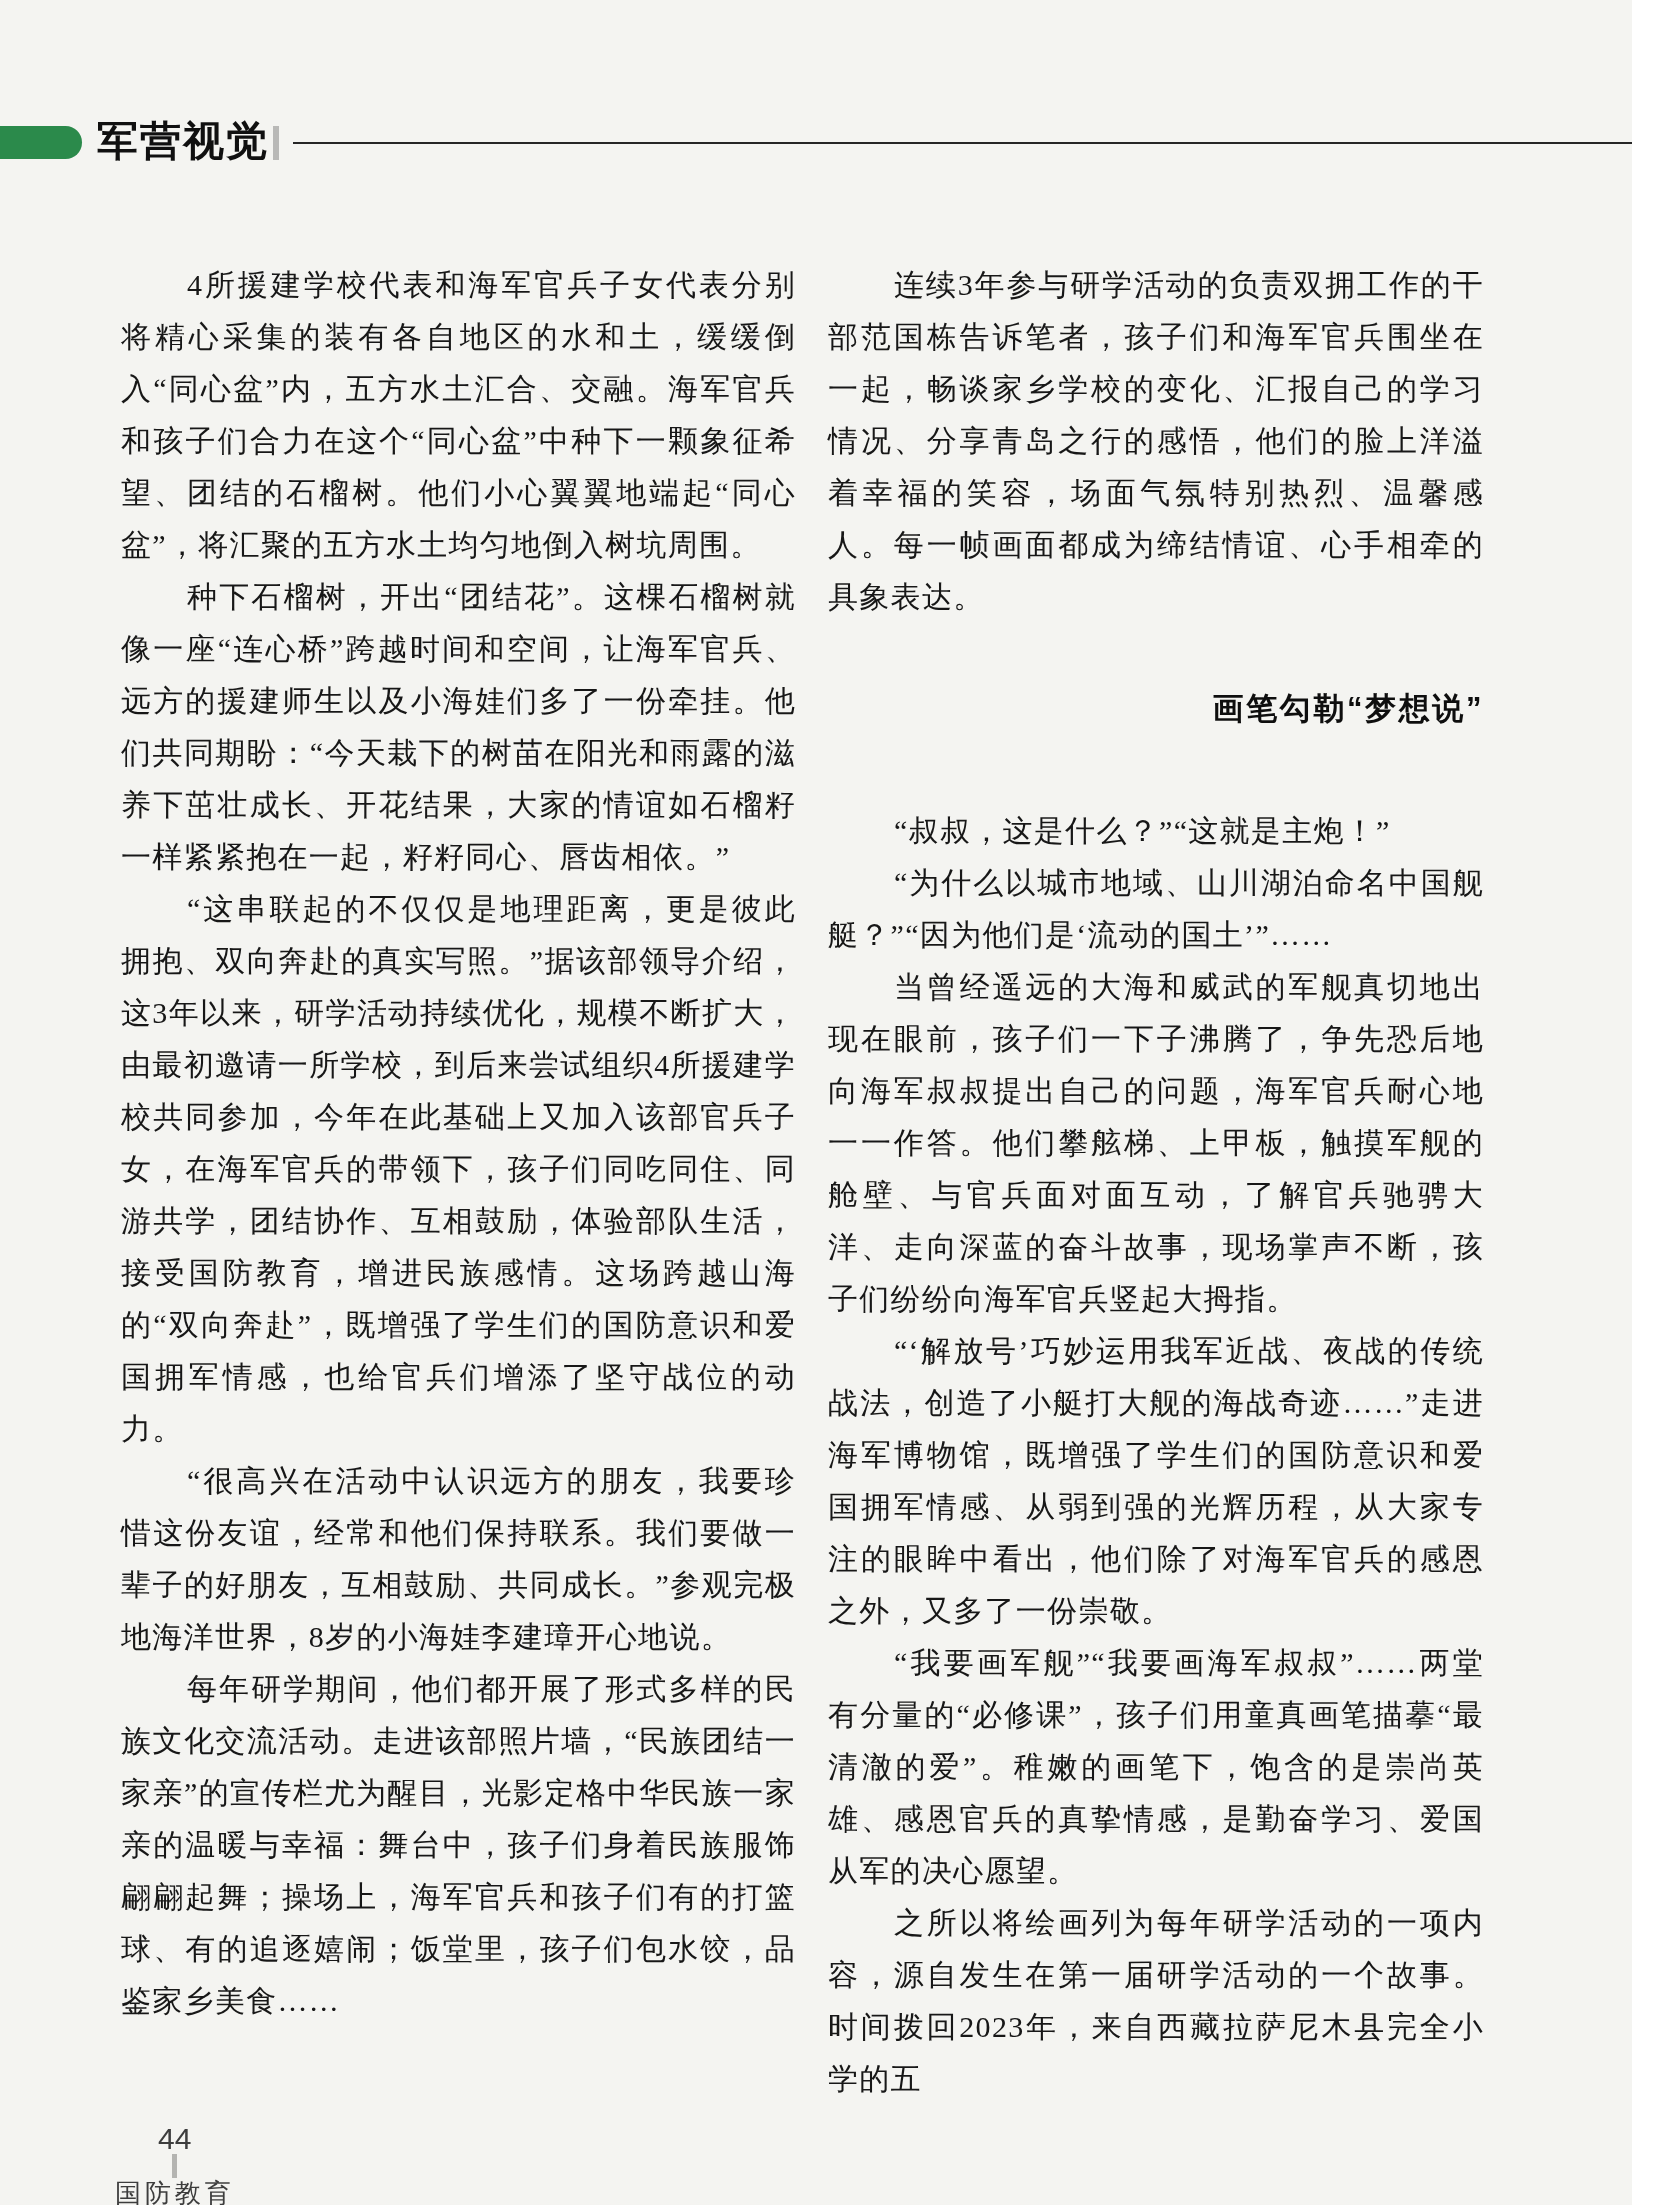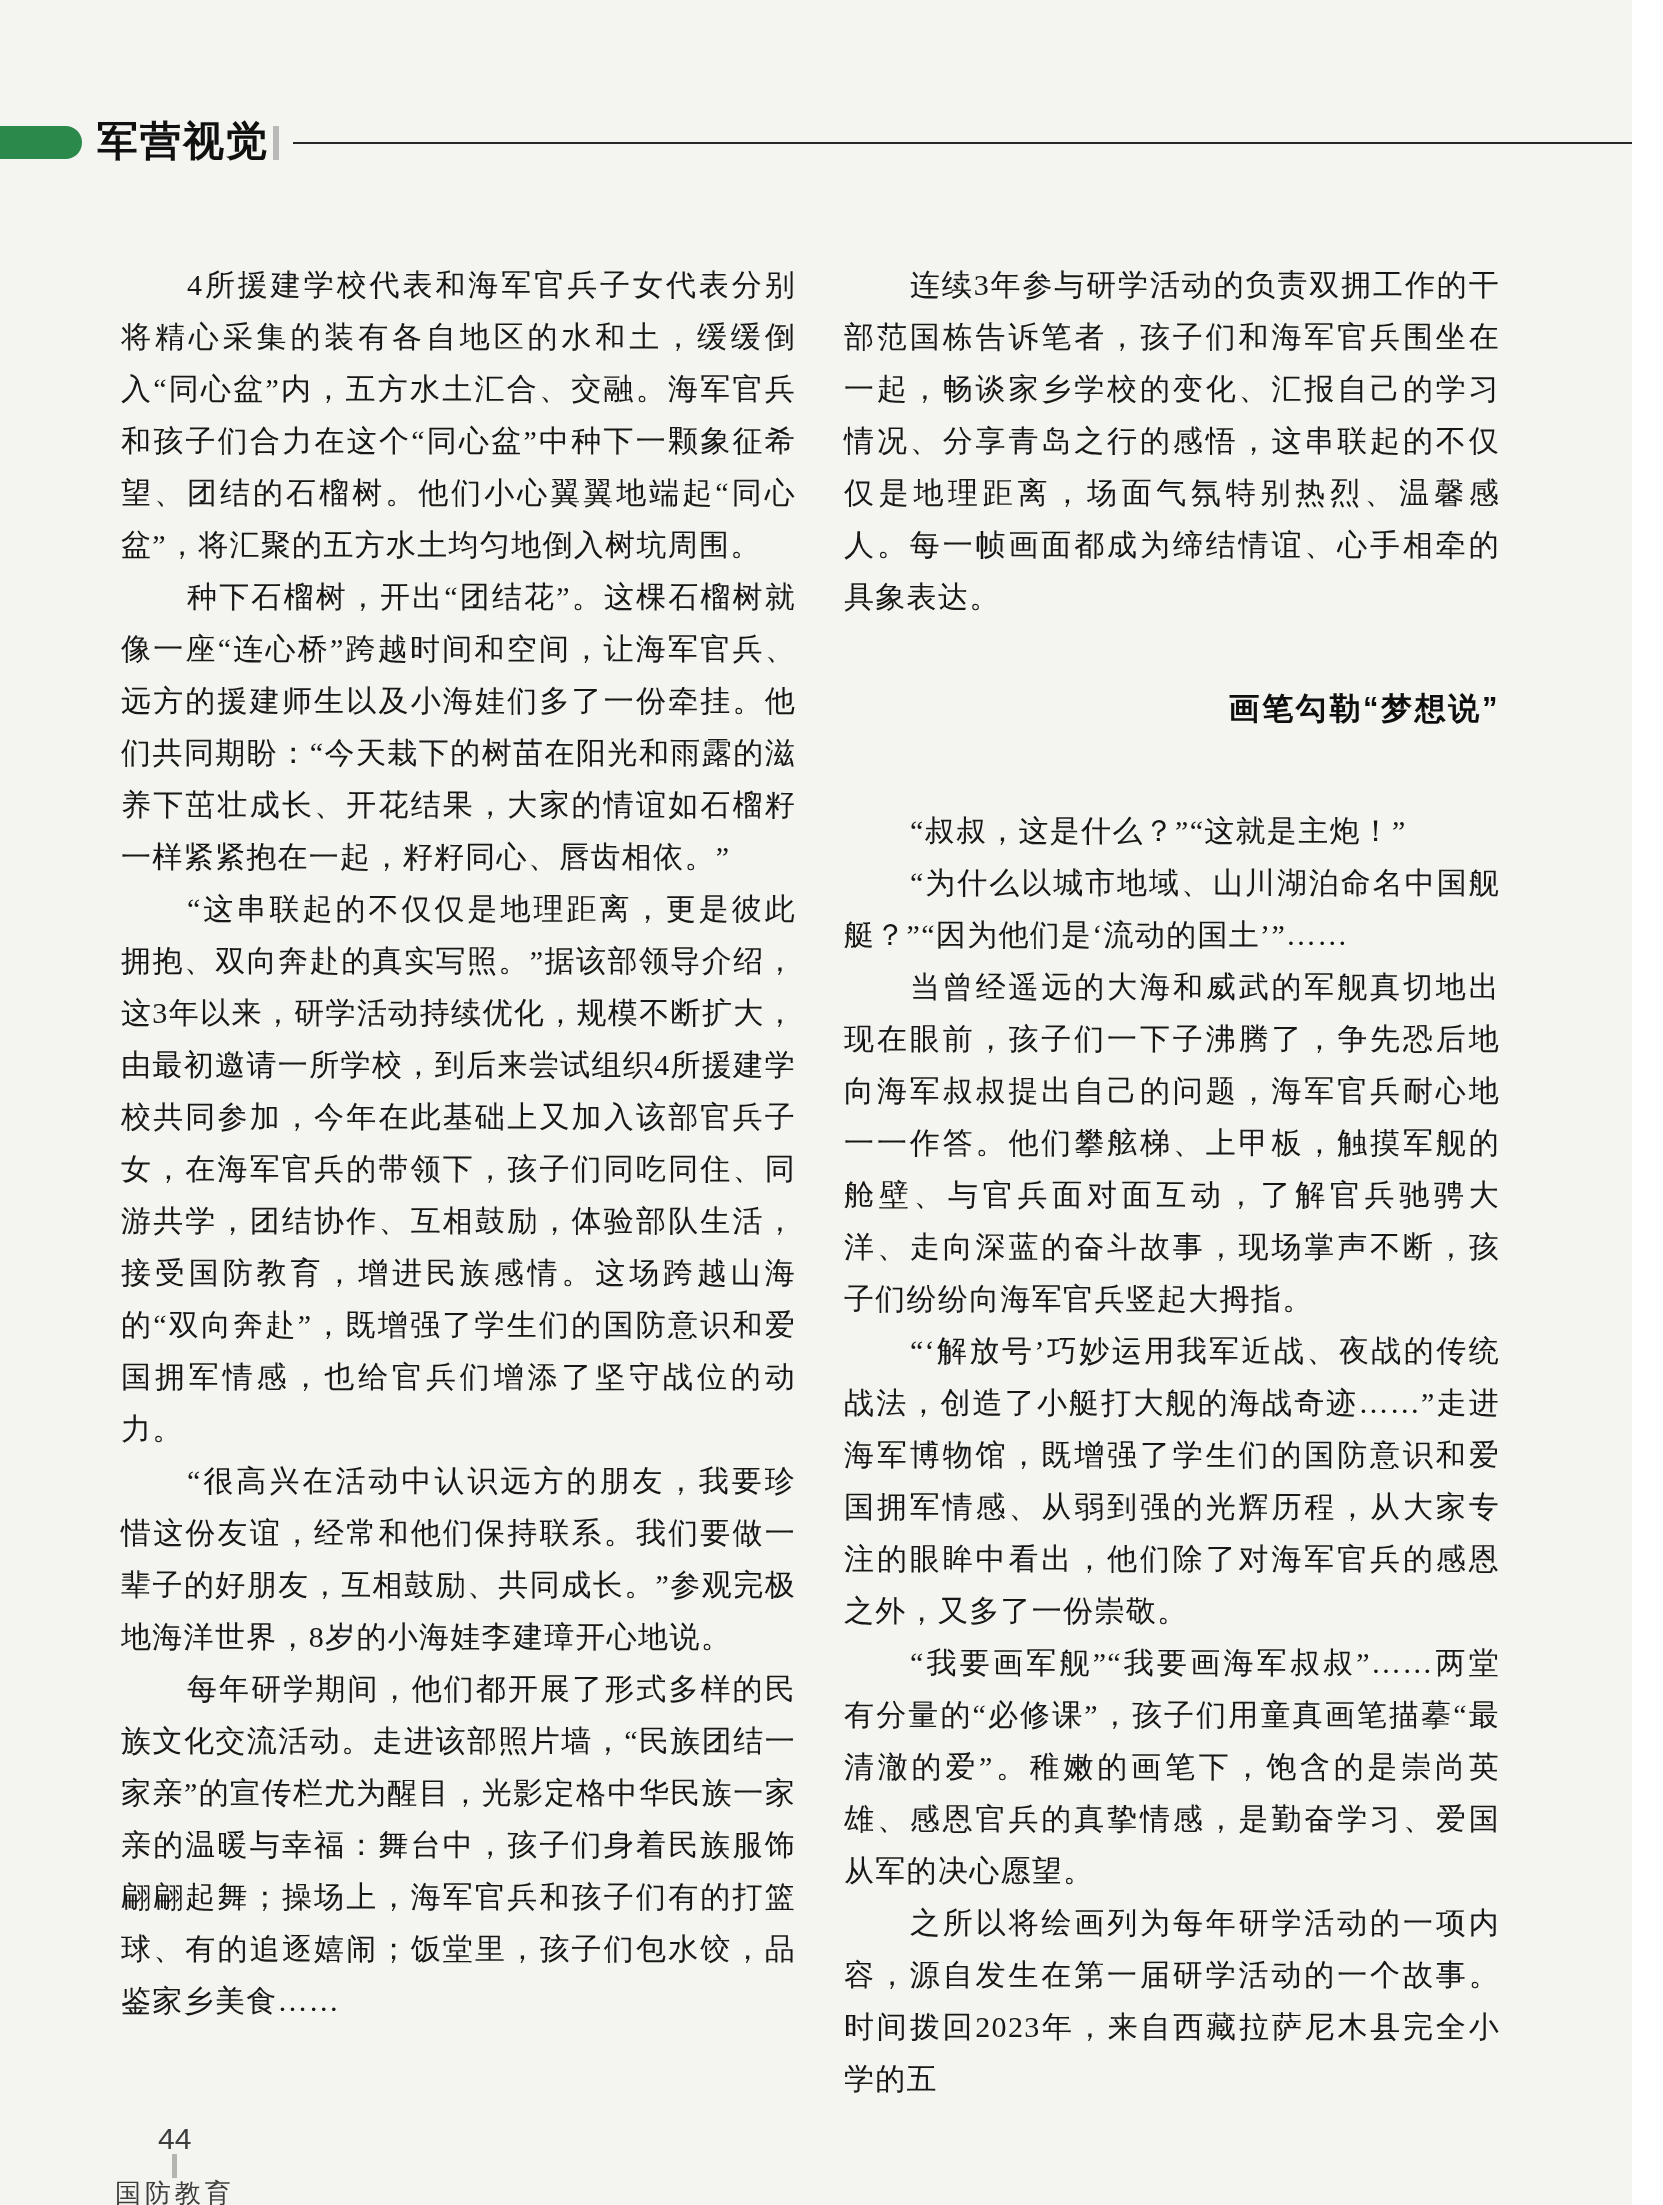--- a/index.html
+++ b/index.html
@@ -43,21 +43,21 @@
     left: 293px; right: 0; top: 142px;
     height: 2px;
     background: #262626;
   }
 
   
   .content {
     position: absolute;
     left: 121px; top: 259px;
     display: flex;
-    gap: 48px;
+    gap: 32px;
   }
   .col { width: 675px; }
   .col-right { width: 656px; }
   .content p {
     margin: 0;
     font-size: 30px;
     line-height: 52px;
     letter-spacing: 1.3px;
     text-align: justify;
     text-indent: 2.2em;
@@ -106,21 +106,21 @@
 
     <section class="col col-left">
       <p>4所援建学校代表和海军官兵子女代表分别将精心采集的装有各自地区的水和土，缓缓倒入“同心盆”内，五方水土汇合、交融。海军官兵和孩子们合力在这个“同心盆”中种下一颗象征希望、团结的石榴树。他们小心翼翼地端起“同心盆”，将汇聚的五方水土均匀地倒入树坑周围。</p>
       <p>种下石榴树，开出“团结花”。这棵石榴树就像一座“连心桥”跨越时间和空间，让海军官兵、远方的援建师生以及小海娃们多了一份牵挂。他们共同期盼：“今天栽下的树苗在阳光和雨露的滋养下茁壮成长、开花结果，大家的情谊如石榴籽一样紧紧抱在一起，籽籽同心、唇齿相依。”</p>
       <p>“这串联起的不仅仅是地理距离，更是彼此拥抱、双向奔赴的真实写照。”据该部领导介绍，这3年以来，研学活动持续优化，规模不断扩大，由最初邀请一所学校，到后来尝试组织4所援建学校共同参加，今年在此基础上又加入该部官兵子女，在海军官兵的带领下，孩子们同吃同住、同游共学，团结协作、互相鼓励，体验部队生活，接受国防教育，增进民族感情。这场跨越山海的“双向奔赴”，既增强了学生们的国防意识和爱国拥军情感，也给官兵们增添了坚守战位的动力。</p>
       <p>“很高兴在活动中认识远方的朋友，我要珍惜这份友谊，经常和他们保持联系。我们要做一辈子的好朋友，互相鼓励、共同成长。”参观完极地海洋世界，8岁的小海娃李建璋开心地说。</p>
       <p>每年研学期间，他们都开展了形式多样的民族文化交流活动。走进该部照片墙，“民族团结一家亲”的宣传栏尤为醒目，光影定格中华民族一家亲的温暖与幸福：舞台中，孩子们身着民族服饰翩翩起舞；操场上，海军官兵和孩子们有的打篮球、有的追逐嬉闹；饭堂里，孩子们包水饺，品鉴家乡美食……</p>
     </section>
 
     <section class="col col-right">
-      <p>连续3年参与研学活动的负责双拥工作的干部范国栋告诉笔者，孩子们和海军官兵围坐在一起，畅谈家乡学校的变化、汇报自己的学习情况、分享青岛之行的感悟，这串联起的不仅仅是地理距离，场面气氛特别热烈、温馨感人。每一帧画面都成为缔结情谊、心手相牵的具象表达。</p>
+      <p>连续3年参与研学活动的负责双拥工作的干部范国栋告诉笔者，孩子们和海军官兵围坐在一起，畅谈家乡学校的变化、汇报自己的学习情况、分享青岛之行的感悟，他们的脸上洋溢着幸福的笑容，场面气氛特别热烈、温馨感人。每一帧画面都成为缔结情谊、心手相牵的具象表达。</p>
       <h2>画笔勾勒“梦想说”</h2>
       <p>“叔叔，这是什么？”“这就是主炮！”</p>
       <p>“为什么以城市地域、山川湖泊命名中国舰艇？”“因为他们是‘流动的国土’”……</p>
       <p>当曾经遥远的大海和威武的军舰真切地出现在眼前，孩子们一下子沸腾了，争先恐后地向海军叔叔提出自己的问题，海军官兵耐心地一一作答。他们攀舷梯、上甲板，触摸军舰的舱壁、与官兵面对面互动，了解官兵驰骋大洋、走向深蓝的奋斗故事，现场掌声不断，孩子们纷纷向海军官兵竖起大拇指。</p>
       <p>“‘解放号’巧妙运用我军近战、夜战的传统战法，创造了小艇打大舰的海战奇迹……”走进海军博物馆，既增强了学生们的国防意识和爱国拥军情感、从弱到强的光辉历程，从大家专注的眼眸中看出，他们除了对海军官兵的感恩之外，又多了一份崇敬。</p>
       <p>“我要画军舰”“我要画海军叔叔”……两堂有分量的“必修课”，孩子们用童真画笔描摹“最清澈的爱”。稚嫩的画笔下，饱含的是崇尚英雄、感恩官兵的真挚情感，是勤奋学习、爱国从军的决心愿望。</p>
       <p>之所以将绘画列为每年研学活动的一项内容，源自发生在第一届研学活动的一个故事。时间拨回2023年，来自西藏拉萨尼木县完全小学的五</p>
     </section>
 
   </div>

